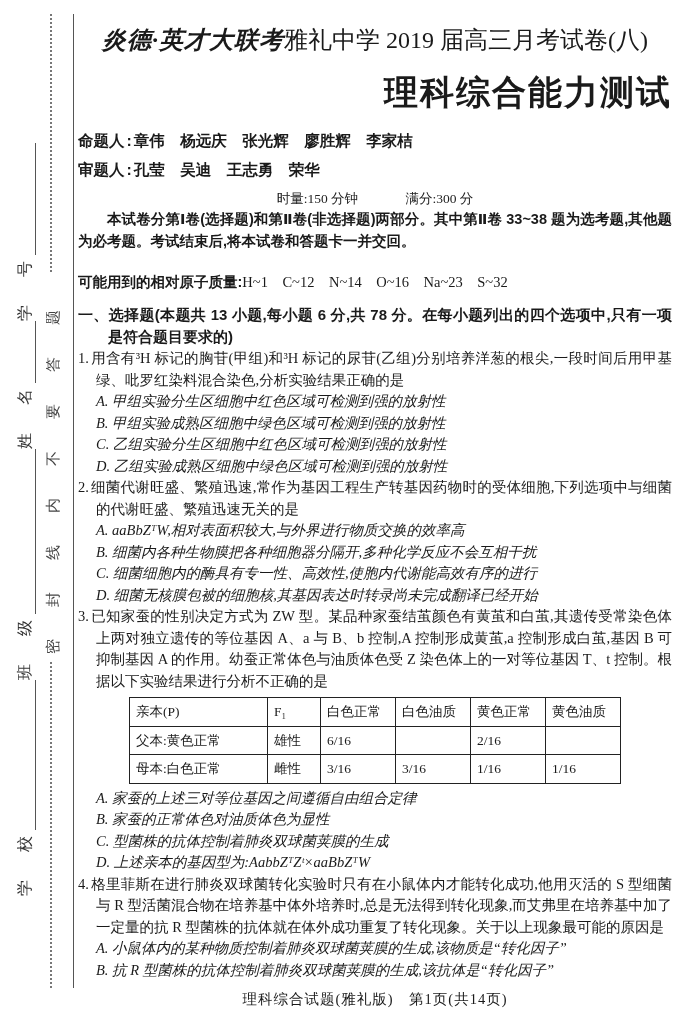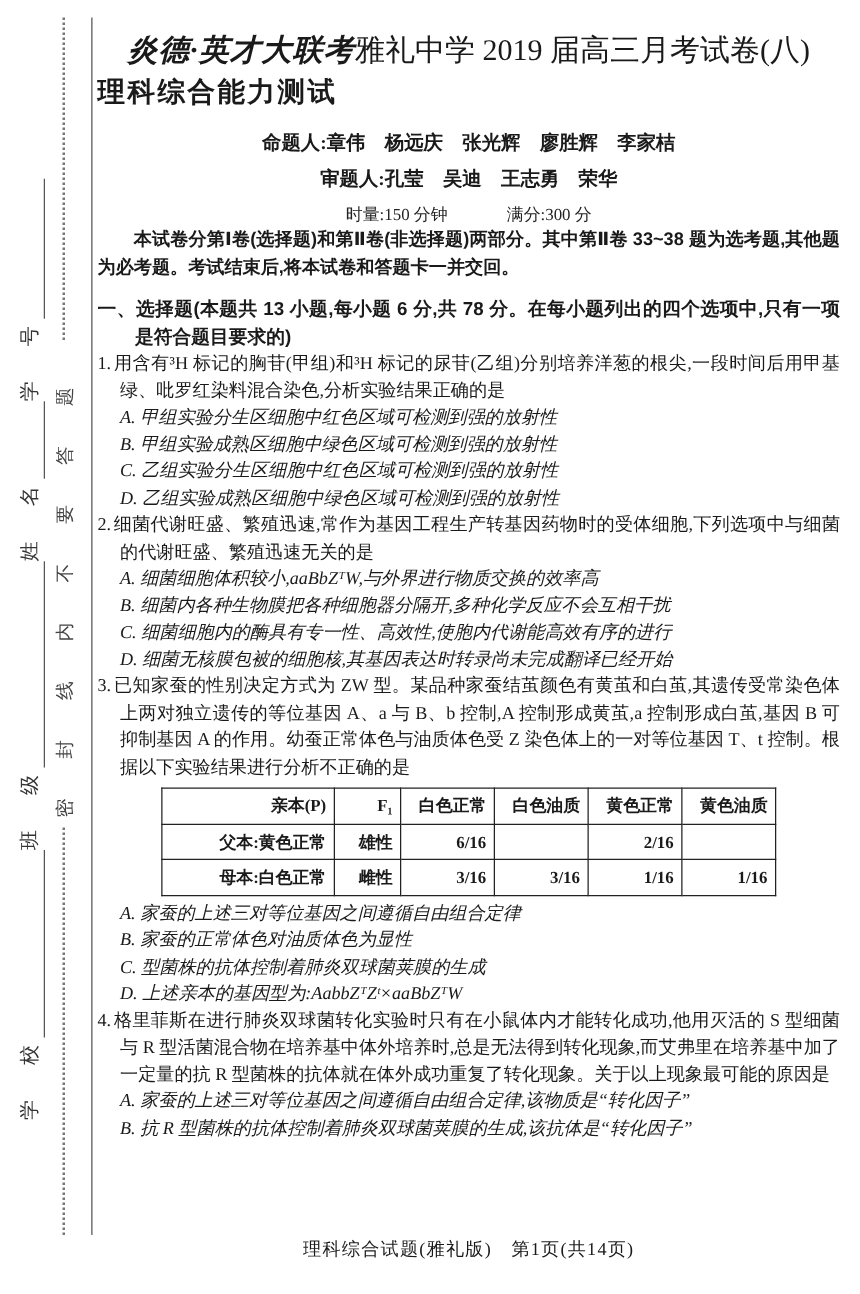--- a/index.html
+++ b/index.html
@@ -21,44 +21,44 @@
   .margin-fields .lbl{letter-spacing:6px;line-height:23px;}
   .blank{border-bottom:1.2px solid #555;height:100%;display:inline-block;}
   .seal-text{left:43px;top:1012px;width:1000px;height:20px;
     font-size:15px;color:#444;}
   .seal-text span{background:#fff;letter-spacing:32px;padding:0 6px;line-height:20px;}
   
   .content{position:absolute;left:78px;top:0;width:594px;}
   .title1{margin-top:24px;text-align:center;font-size:24px;white-space:nowrap;}
   .brand{font-weight:bold;font-style:italic;letter-spacing:1px;}
   .title-rest{font-family:"Liberation Serif","DejaVu Serif",serif;}
-  .title2{margin-top:3px;text-align:left;font-size:22px;font-weight:bold;
+  .title2{margin-top:14px;text-align:right;font-size:34px;font-weight:bold;
     font-family:"Liberation Sans","DejaVu Sans",sans-serif;letter-spacing:2px;}
-  .people{margin-top:15px;text-align:center;font-size:15.5px;font-weight:bold;
-    font-family:Liberation Serif, serif;}
+  .people{margin-top:15px;font-size:15.5px;font-weight:bold;
+    font-family:Liberation Mono, monospace;}
   .people2{margin-top:8px;}
   .meta-line{margin-top:9px;text-align:center;font-size:13.5px;color:#222;}
   .meta-line span{margin:0 22px;}
   .notice{font-size:14.5px;font-weight:bold;line-height:22px;
     font-family:"Liberation Sans","DejaVu Sans",sans-serif;text-indent:2em;text-align:justify;}
   .atomic{margin-top:21px;font-size:14.5px;white-space:nowrap;}
   .atomic .lbl{font-weight:bold;font-family:"Liberation Sans","DejaVu Sans",sans-serif;}
   .section-title{margin-top:13px;text-align:center;font-size:20px;letter-spacing:1px;}
   .part-heading{margin-top:12px;font-size:15px;font-weight:bold;line-height:22px;
     font-family:"Liberation Sans","DejaVu Sans",sans-serif;
     padding-left:30px;text-indent:-30px;text-align:justify;}
   .q{font-size:14.5px;line-height:21.5px;}
   .q-stem{padding-left:18px;text-indent:-18px;text-align:justify;}
   .q-num{padding-right:2px;}
   .q-options{padding-left:18px;font-style:italic;}
   .q-option{text-align:justify;}
   
   table.geno{border-collapse:collapse;margin:5px auto 4px auto;font-size:13.5px;}
-  table.geno td,table.geno th{border:1.3px solid #222;text-align:right;
-    font-weight:bold;padding:3px 6px;height:21px;}
+  table.geno td,table.geno th{border:1.3px solid #222;text-align:left;
+    font-weight:normal;padding:3px 6px;height:21px;}
   table.geno .c0{width:125px;}
   table.geno .c1{width:40px;}
   table.geno .cx{width:62px;}
   
   .footer{position:absolute;left:78px;top:990px;width:594px;text-align:center;
     font-size:14.5px;letter-spacing:1px;}
 </style>
 </head>
 <body>
 
@@ -90,20 +90,23 @@
   <div class="people">命题人:章伟　杨远庆　张光辉　廖胜辉　李家桔</div>
   <div class="people people2">审题人:孔莹　吴迪　王志勇　荣华</div>
 
   <div class="meta-line">
     <span>时量:150 分钟</span>
     <span>满分:300 分</span>
   </div>
 
   <div class="notice">本试卷分第Ⅰ卷(选择题)和第Ⅱ卷(非选择题)两部分。其中第Ⅱ卷 33~38 题为选考题,其他题为必考题。考试结束后,将本试卷和答题卡一并交回。</div>
 
+  <div class="atomic">
+    <span class="lbl">可能用到的相对原子质量:</span><span>H~1　C~12　N~14　O~16　Na~23　S~32</span>
+  </div>
 
 
   <div class="part-heading">一、选择题(本题共 13 小题,每小题 6 分,共 78 分。在每小题列出的四个选项中,只有一项是符合题目要求的)</div>
 
   <div class="q">
     <div class="q-stem">
       <span class="q-num">1.</span><span>用含有³H 标记的胸苷(甲组)和³H 标记的尿苷(乙组)分别培养洋葱的根尖,一段时间后用甲基绿、吡罗红染料混合染色,分析实验结果正确的是</span>
     </div>
     <div class="q-options">
       <div class="q-option">A. 甲组实验分生区细胞中红色区域可检测到强的放射性</div>
@@ -111,21 +114,21 @@
       <div class="q-option">C. 乙组实验分生区细胞中红色区域可检测到强的放射性</div>
       <div class="q-option">D. 乙组实验成熟区细胞中绿色区域可检测到强的放射性</div>
     </div>
   </div>
 
   <div class="q">
     <div class="q-stem">
       <span class="q-num">2.</span><span>细菌代谢旺盛、繁殖迅速,常作为基因工程生产转基因药物时的受体细胞,下列选项中与细菌的代谢旺盛、繁殖迅速无关的是</span>
     </div>
     <div class="q-options">
-      <div class="q-option">A. 细菌细胞体积较小,aaBbZᵀW,与外界进行物质交换的效率高</div>
+      <div class="q-option">A. aaBbZᵀW,相对表面积较大,与外界进行物质交换的效率高</div>
       <div class="q-option">B. 细菌内各种生物膜把各种细胞器分隔开,多种化学反应不会互相干扰</div>
       <div class="q-option">C. 细菌细胞内的酶具有专一性、高效性,使胞内代谢能高效有序的进行</div>
       <div class="q-option">D. 细菌无核膜包被的细胞核,其基因表达时转录尚未完成翻译已经开始</div>
     </div>
   </div>
 
   <div class="q">
     <div class="q-stem">
       <span class="q-num">3.</span><span>已知家蚕的性别决定方式为 ZW 型。某品种家蚕结茧颜色有黄茧和白茧,其遗传受常染色体上两对独立遗传的等位基因 A、a 与 B、b 控制,A 控制形成黄茧,a 控制形成白茧,基因 B 可抑制基因 A 的作用。幼蚕正常体色与油质体色受 Z 染色体上的一对等位基因 T、t 控制。根据以下实验结果进行分析不正确的是</span>
     </div>
@@ -163,20 +166,20 @@
       <div class="q-option">C. 型菌株的抗体控制着肺炎双球菌荚膜的生成</div>
       <div class="q-option">D. 上述亲本的基因型为:AabbZᵀZᵗ×aaBbZᵀW</div>
     </div>
   </div>
 
   <div class="q">
     <div class="q-stem">
       <span class="q-num">4.</span><span>格里菲斯在进行肺炎双球菌转化实验时只有在小鼠体内才能转化成功,他用灭活的 S 型细菌与 R 型活菌混合物在培养基中体外培养时,总是无法得到转化现象,而艾弗里在培养基中加了一定量的抗 R 型菌株的抗体就在体外成功重复了转化现象。关于以上现象最可能的原因是</span>
     </div>
     <div class="q-options">
-      <div class="q-option">A. 家蚕的上述三对等位基因之间遵循自由组合定律,该物质是“转化因子”</div>
+      <div class="q-option">A. 小鼠体内的某种物质控制着肺炎双球菌荚膜的生成,该物质是“转化因子”</div>
       <div class="q-option">B. 抗 R 型菌株的抗体控制着肺炎双球菌荚膜的生成,该抗体是“转化因子”</div>
     </div>
   </div>
 
 </div>
 
 <div class="footer">理科综合试题(雅礼版)　第1页(共14页)</div>
 
 </body></html>

